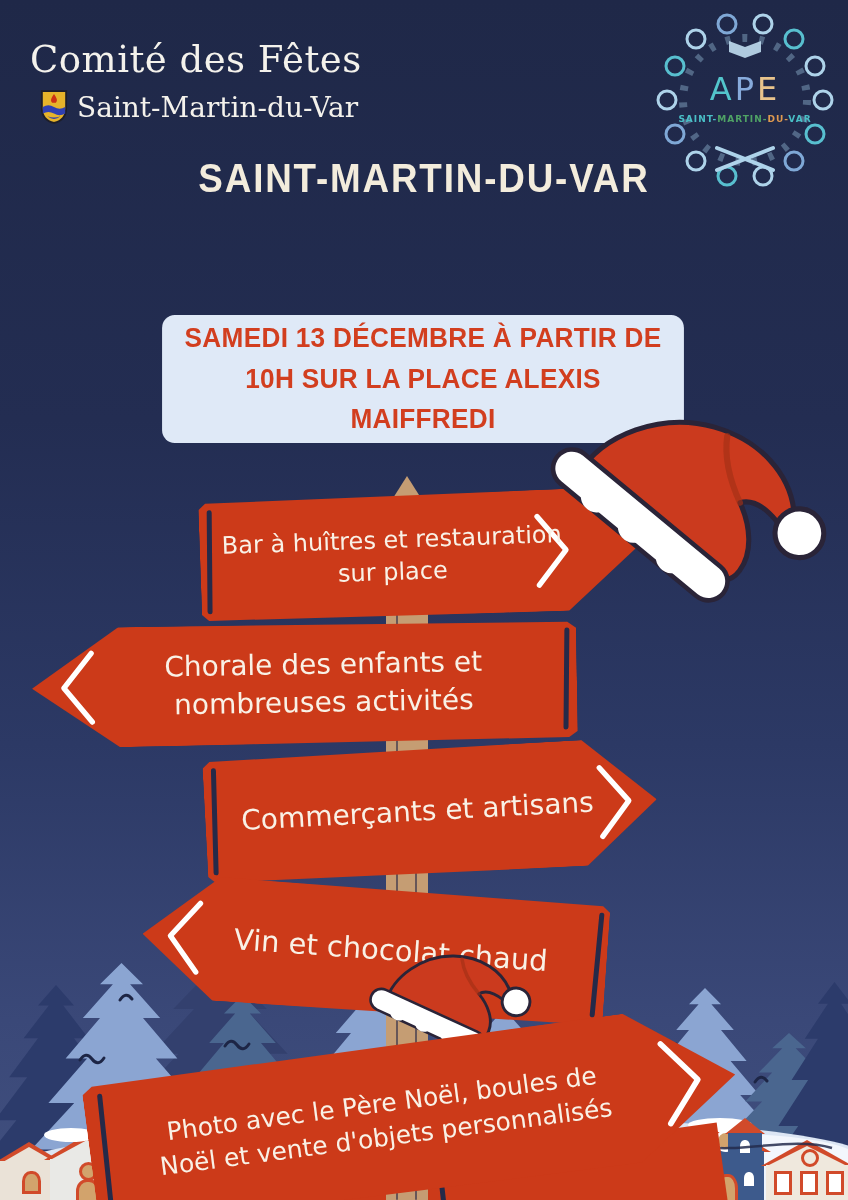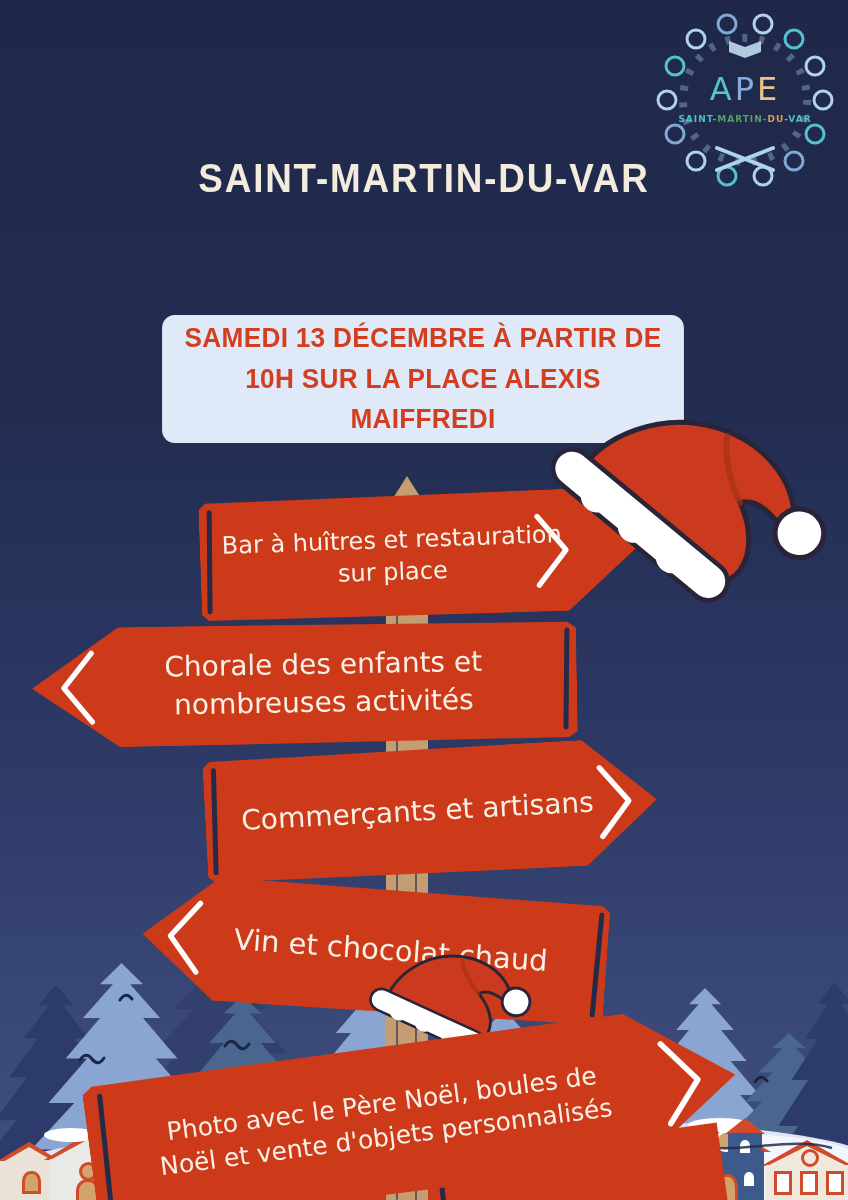--- a/index.html
+++ b/index.html
@@ -248,20 +248,32 @@
     <div class="sign-text" style="font-size:25px;padding-right:13%">
       <div>Photo avec le Père Noël, boules de</div>
       <div>Noël et vente d'objets personnalisés</div>
     </div>
   </div>
 
   <svg class="hat" style="left:560px;top:418px;z-index:10;transform:rotate(3deg)" width="272" height="181" viewBox="0 0 268 178">
       <use href="#santa-hat"></use>
     </svg>
 
+  <div class="org">
+    <div class="org-name">Comité des Fêtes</div>
+    <div class="org-town">
+      <svg width="28" height="36" viewBox="0 0 30 38">
+        <path d="M2,2 H28 V20 Q28,33 15,36 Q2,33 2,20 Z" fill="#e6b32a" stroke="#1e1e28" stroke-width="2"></path>
+        <path d="M15,5 C12.5,9 10.5,11.5 13,14.5 L17,14.5 C19.5,11.5 17.5,9 15,5 Z" fill="#cc3115"></path>
+        <path d="M3,19 Q9,15.5 15,19 T27,19 V26 Q21,29.5 15,26 T3,26 Z" fill="#2f3fb0"></path>
+        <path d="M8,29 Q15,34.5 22,29 Q15,31.5 8,29 Z" fill="#2f3fb0"></path>
+      </svg>
+      <span>Saint-Martin-du-Var</span>
+    </div>
+  </div>
 
   <div class="ape">
     <svg width="200" height="190" viewBox="0 0 200 190">
       <circle cx="100" cy="92" r="62" fill="none" stroke="#9cc4de" stroke-width="8" stroke-dasharray="5 12" opacity="0.4"></circle>
       <g fill="none" stroke-width="3">
         <circle cx="178" cy="92" r="9" stroke="#aed3ea"></circle>
           <circle cx="170" cy="126" r="9" stroke="#58bfcf"></circle>
         <circle cx="149" cy="153" r="9" stroke="#7fa8d6"></circle>
           <circle cx="118" cy="168" r="9" stroke="#aed3ea"></circle>
         <circle cx="82" cy="168" r="9" stroke="#58bfcf"></circle>

